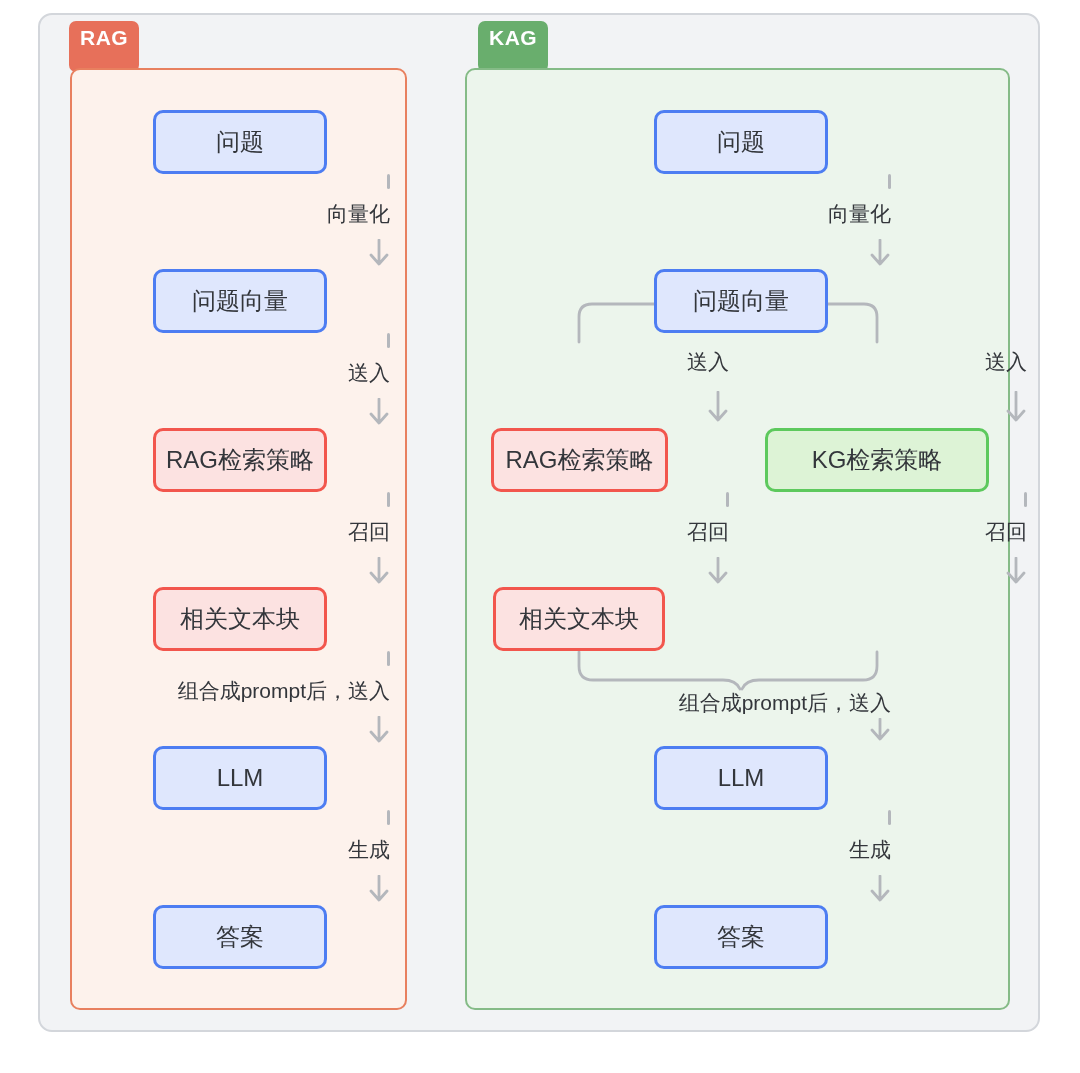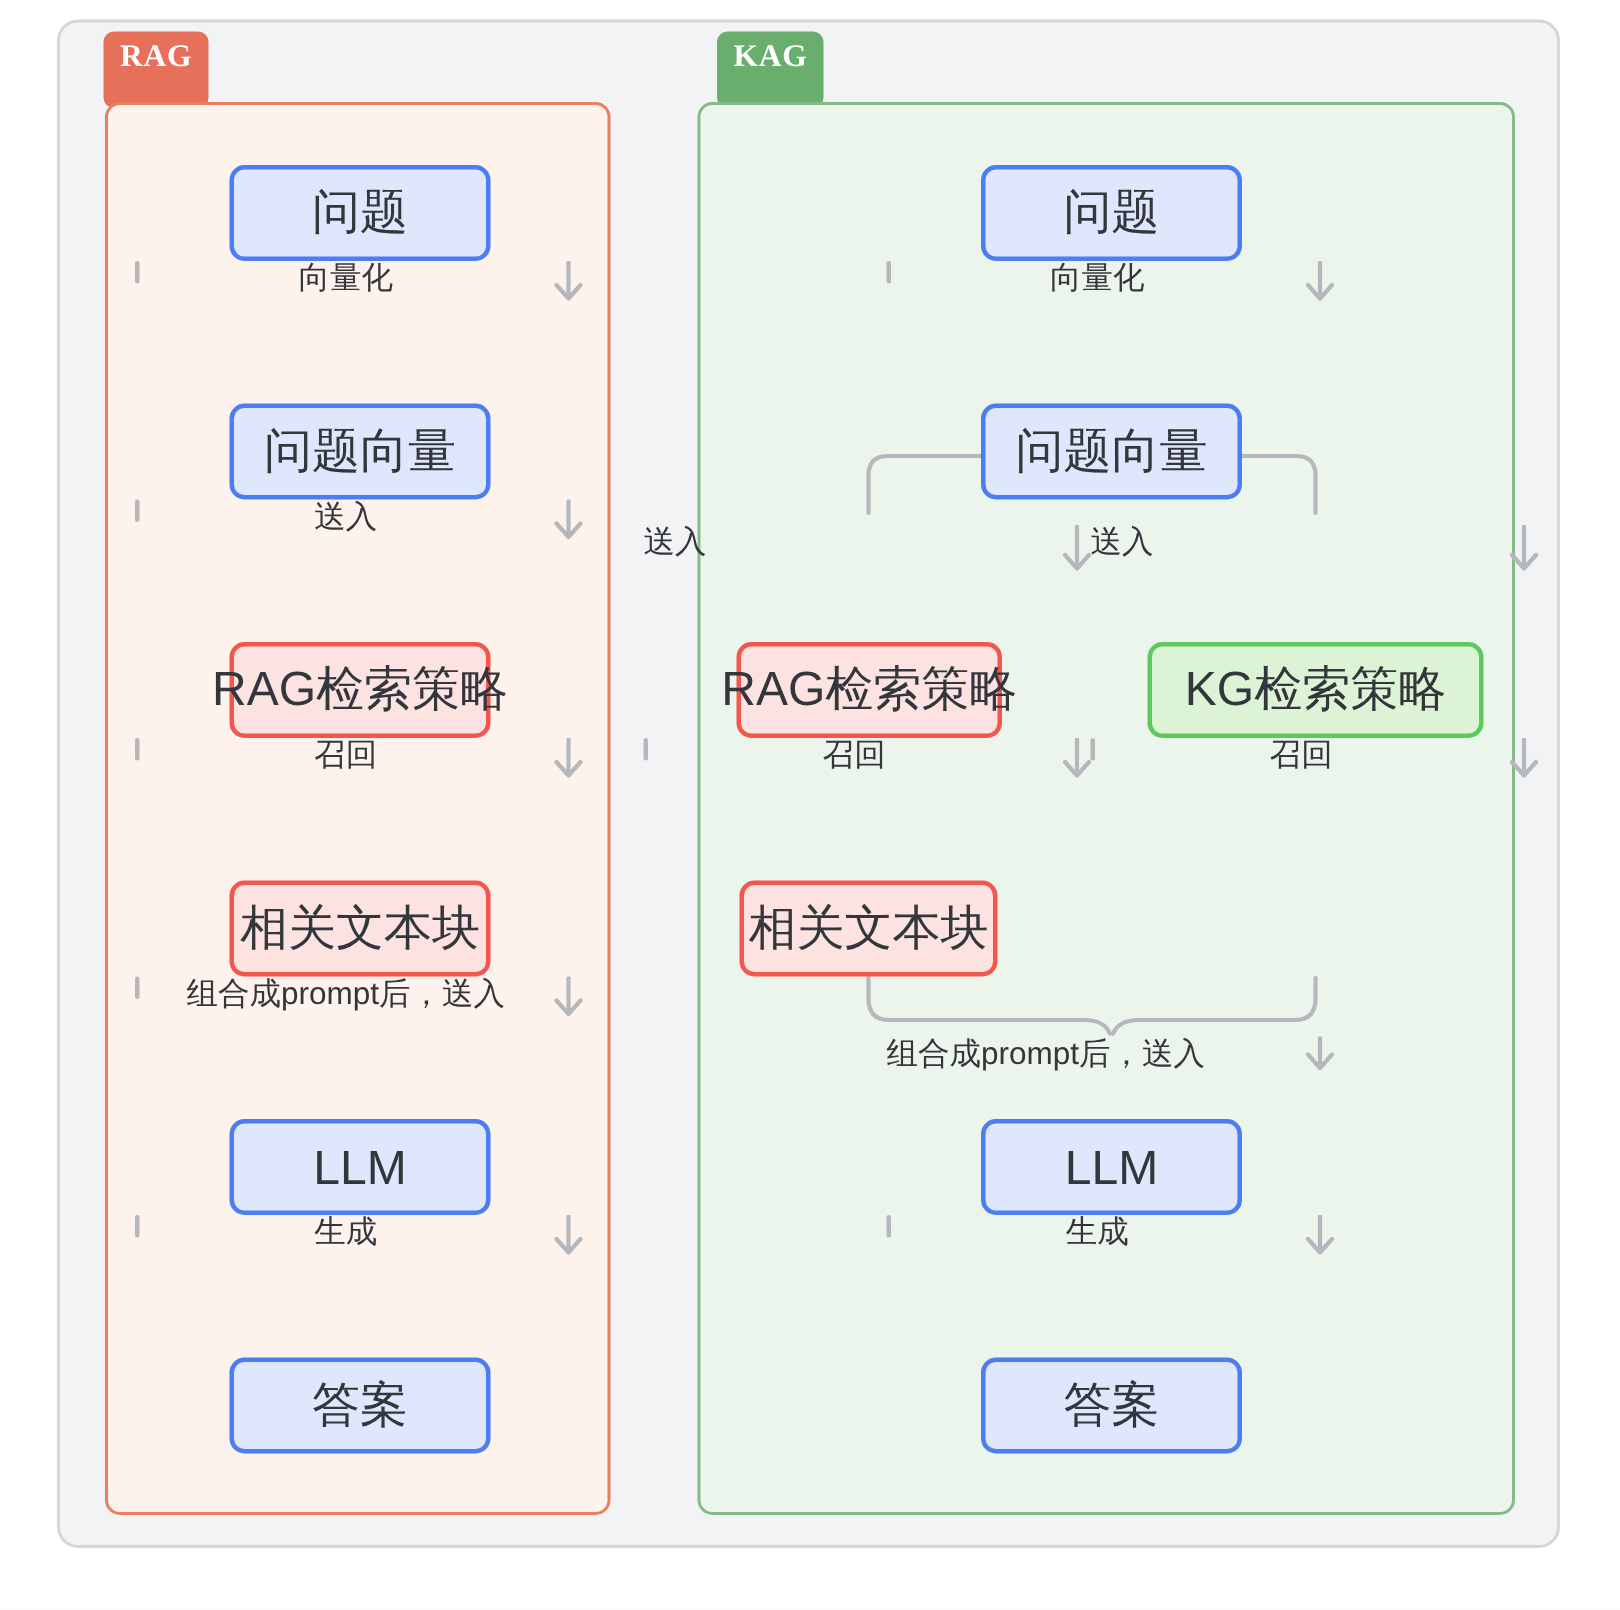--- a/index.html
+++ b/index.html
@@ -11,34 +11,34 @@
     --red-border:#f2564d; --red-bg:#fce2e1;
     --green-border:#5dc95d; --green-bg:#ddf3d6;
     --conn:#b4b7bc; --text:#33363b;
   }
   *{box-sizing:border-box;margin:0;padding:0;}
   html,body{width:1080px;height:1073px;background:#ffffff;
     font-family:"Liberation Sans","DejaVu Sans",sans-serif;color:var(--text);}
   .stage{position:absolute;left:38px;top:13px;width:1002px;height:1019px;
     background:var(--stage-bg);border:2px solid var(--stage-border);border-radius:14px;}
   .badge{position:absolute;height:51px;line-height:33px;padding:0 11px;border-radius:7px;
-    color:#ffffff;font-size:21px;font-weight:bold;letter-spacing:.5px;font-family:Liberation Serif, serif;}
+    color:#ffffff;font-size:21px;font-weight:bold;letter-spacing:.5px;}
   .badge-rag{left:29px;top:6px;background:var(--rag-badge);}
   .badge-kag{left:438px;top:6px;background:var(--kag-badge);}
   .panel{position:absolute;top:53px;height:942px;border-radius:10px;}
   .panel-rag{left:30px;width:337px;background:var(--rag-panel-bg);border:2px solid var(--rag-panel-border);}
   .panel-kag{left:425px;width:545px;background:var(--kag-panel-bg);border:2px solid var(--kag-panel-border);}
   .node{position:absolute;height:64px;border-radius:10px;border:3px solid;
     display:flex;align-items:center;justify-content:center;
-    font-size:32px;white-space:nowrap;}
+    font-size:24px;white-space:nowrap;}
   .node.blue{background:var(--blue-bg);border-color:var(--blue-border);}
   .node.red{background:var(--red-bg);border-color:var(--red-border);}
   .node.green{background:var(--green-bg);border-color:var(--green-border);text-align:center;}
-  .conn{position:absolute;width:300px;display:flex;flex-direction:row;
-    align-items:flex-start;justify-content:space-between;}
+  .conn{position:absolute;width:300px;display:flex;flex-direction:column;
+    align-items:flex-end;justify-content:space-between;}
   .conn-label{font-size:21px;color:var(--text);white-space:nowrap;line-height:1.1;}
   .stub{width:3px;height:15px;background:var(--conn);border-radius:2px;}
   .arrow{display:block;}
   .arrow path{stroke:var(--conn);stroke-width:2.8;fill:none;
     stroke-linecap:round;stroke-linejoin:round;}
   .wire{position:absolute;left:0;top:0;pointer-events:none;}
   .wire path{stroke:var(--conn);stroke-width:2.8;fill:none;stroke-linecap:round;}
 </style>
 </head>
 <body>

